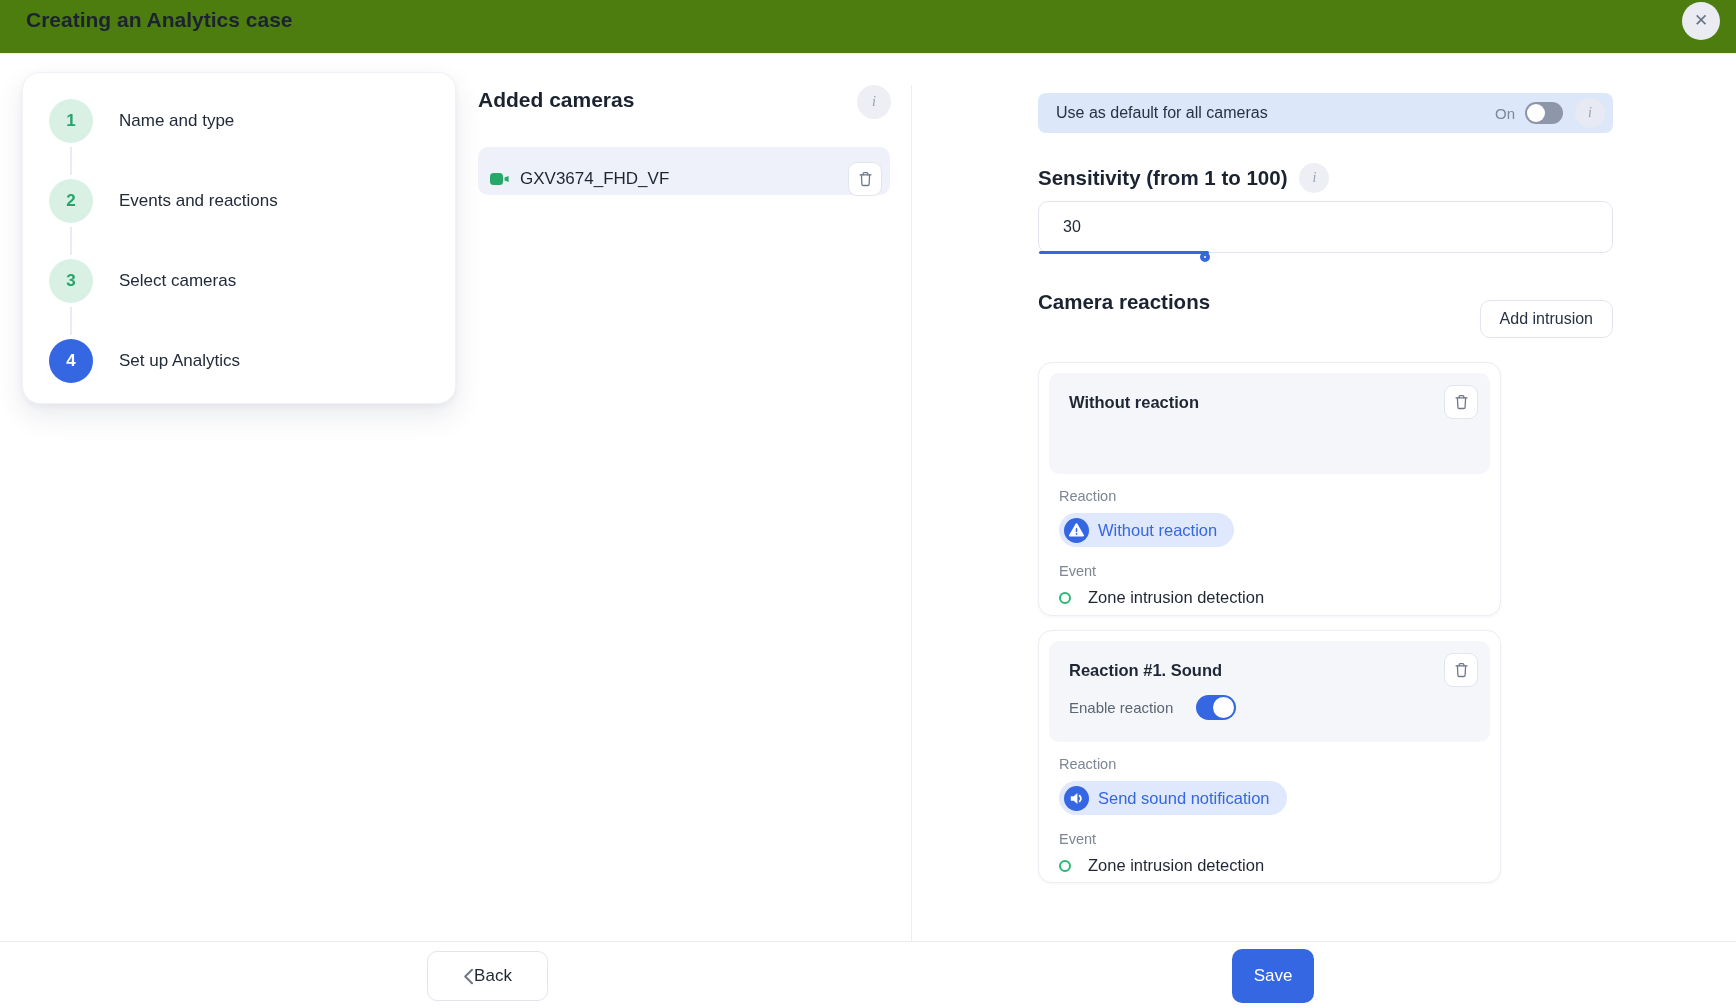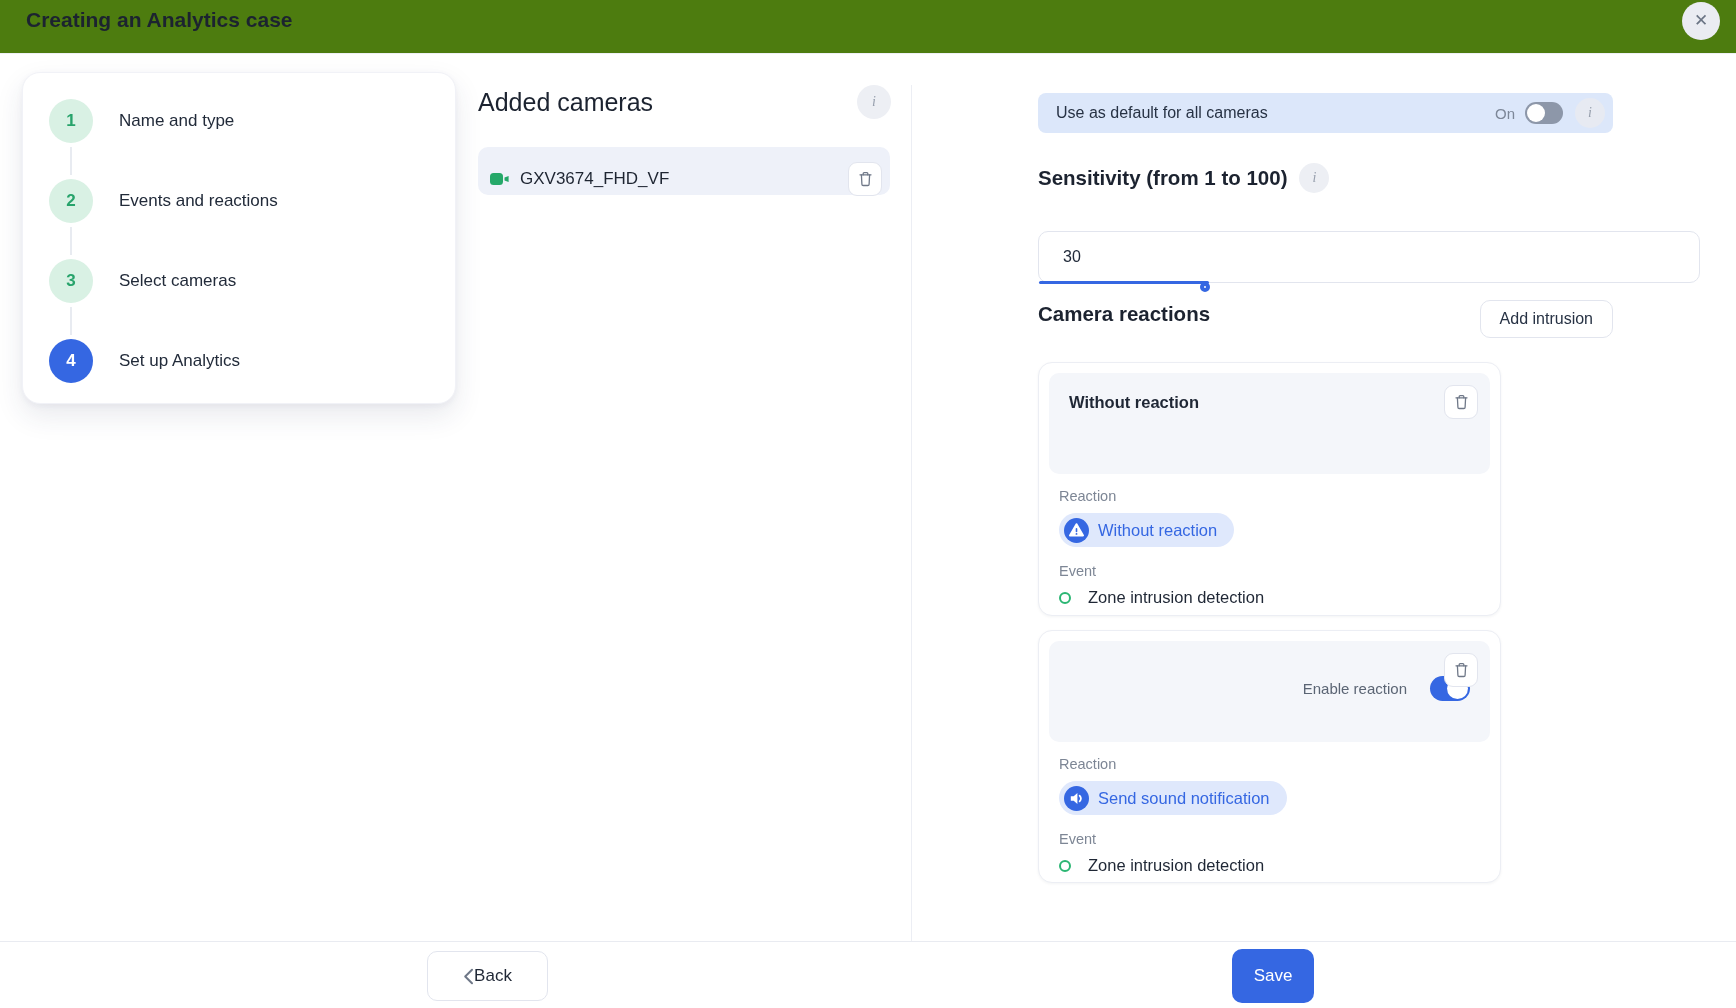--- a/index.html
+++ b/index.html
@@ -19,21 +19,21 @@
   .step { position:absolute; left:26px; display:flex; align-items:center; gap:26px; height:44px; cursor:pointer; }
   .step-1{ top:26px; } .step-2{ top:106px; } .step-3{ top:186px; } .step-4{ top:266px; }
   .step-circle { width:44px; height:44px; border-radius:50%; background:#d9f1e4; color:#27a36b;
     font-size:17px; font-weight:700; display:flex; align-items:center; justify-content:center; }
   .step-4 .step-circle { background:#3567e2; color:#fff; }
   .step-label { font-size:17px; color:#222b3a; }
   .step-link { position:absolute; left:47px; width:2px; height:28px; background:#e8ebf1; }
   .link-1{ top:74px; } .link-2{ top:154px; } .link-3{ top:234px; }
 
   
-  .cameras-heading { position:absolute; left:478px; top:88px; font-size:25px; font-weight:400; color:#1c2330; }
+  .cameras-heading { position:absolute; left:478px; top:88px; font-size:21px; font-weight:700; color:#1c2330; }
   .info-circle { width:34px; height:34px; border-radius:50%; background:#edeff4; border:none; cursor:pointer;
     color:#98a0ae; font-size:14px; font-style:italic; font-family:"Liberation Serif", serif; text-align:center; line-height:34px; }
   .info-cameras { position:absolute; left:857px; top:85px; }
   .camera-row { position:absolute; left:478px; top:147px; width:412px; height:48px; background:#eef1f9;
     border-radius:10px; display:flex; align-items:center; padding:16px 8px 0 12px; }
   .camera-name { font-size:17px; color:#1e2532; margin-left:10px; }
   .trash-btn { width:34px; height:34px; background:#fff; border:1px solid #e2e5ee; border-radius:9px;
     cursor:pointer; display:flex; align-items:center; justify-content:center; }
   .camera-row .trash-btn { margin-left:auto; }
 
@@ -49,40 +49,40 @@
   .toggle-off { background:#8d97a9; }
   .toggle-off .knob { position:absolute; left:2px; top:2px; width:18px; height:18px; border-radius:50%; background:#fff; }
   .toggle-on { background:#3567e2; width:40px; height:25px; border-radius:13px; }
   .toggle-on .knob { position:absolute; right:2px; top:2px; width:21px; height:21px; border-radius:50%; background:#fff; }
   .default-row .info-circle { width:30px; height:30px; line-height:30px; margin-left:12px; background:#e7eaf2; }
 
   .sens-heading { position:absolute; left:0; top:163px; display:flex; align-items:center; gap:12px; }
   .sens-heading .txt { font-size:20.5px; font-weight:700; color:#1c2330; }
   .sens-heading .info-circle { width:30px; height:30px; line-height:30px; }
 
-  .sens-input-wrap { position:absolute; left:0; top:231px; width:662px; height:52px;
+  .sens-input-wrap { position:absolute; left:0; top:201px; width:575px; height:52px;
     border:1px solid #e2e5ee; border-radius:10px; background:#fff; }
   .sens-input { position:absolute; left:0; top:0; width:100%; height:100%; border:none; outline:none;
     background:transparent; font-size:16px; color:#222b3a; padding:0 24px; font-family:inherit; }
   .slider-fill { position:absolute; left:0; bottom:-2px; width:170px; height:3px; background:#3567e2; border-radius:2px; }
   .slider-knob { position:absolute; left:161px; bottom:-10px; width:10px; height:10px; border:4px solid #3567e2;
     border-radius:50%; background:#fff; cursor:pointer; }
 
-  .reactions-heading { position:absolute; left:0; top:302px; font-size:20.5px; font-weight:700; color:#1c2330; }
+  .reactions-heading { position:absolute; left:0; top:290px; font-size:20.5px; font-weight:700; color:#1c2330; }
   .add-reactions-btn { position:absolute; right:0; top:300px; height:38px; padding:0 19px; background:#fff;
     border:1px solid #e2e5ee; border-radius:10px; font-size:16px; color:#273244; cursor:pointer; font-family:inherit; }
 
   .rcard { position:absolute; left:0; width:463px; background:#fff; border:1px solid #eceef4; border-radius:14px;
     box-shadow:0 1px 3px rgba(25,35,65,.05); padding:10px; }
   .rcard-1 { top:362px; height:254px; }
   .rcard-2 { top:630px; height:253px; }
   .rcard-head { position:relative; background:#f4f6fa; border-radius:10px; height:101px; padding:20px 20px 0; }
   .rcard-title { font-size:16.5px; font-weight:700; color:#1f2735; }
   .rcard-head .trash-btn { position:absolute; top:12px; right:12px; }
-  .enable-row { display:flex; align-items:center; gap:13px; margin-top:15px;justify-content:flex-end; }
+  .enable-row { display:flex; align-items:center; gap:13px; margin-top:15px; }
   .enable-label { font-size:15px; color:#5b6574; }
   .field-label { margin:14px 0 0 10px; font-size:14.5px; color:#7d8695; }
   .chip { display:inline-flex; align-items:center; gap:9px; margin:9px 0 0 10px; height:34px;
     padding:0 17px 0 5px; border-radius:17px; background:#dfe8fc; border:none; cursor:pointer;
     font-size:16.5px; color:#3567e2; font-family:inherit; }
   .event-row { display:flex; align-items:center; gap:17px; margin:9px 0 0 10px; font-size:16.5px; color:#1f2735; }
   .ring { width:12px; height:12px; border:2px solid #2bb673; border-radius:50%; flex:0 0 auto; }
 
   
   .footer { position:absolute; left:0; top:941px; width:100%; height:67px; background:#fff; border-top:1px solid #e9ebf1; }
@@ -208,20 +208,21 @@
       </button>
       <div class="field-label" style="margin-top:16px;">Event</div>
       <div class="event-row">
         <span class="ring"></span>
         <span>Zone intrusion detection</span>
       </div>
     </div>
 
     <div class="rcard rcard-2">
       <div class="rcard-head">
+        <div class="rcard-title">Reaction #1. Sound</div>
         <div class="enable-row">
           <span class="enable-label">Enable reaction</span>
           <button class="toggle toggle-on">
             <span class="knob"></span>
           </button>
         </div>
         <button class="trash-btn">
           <span style="display:flex;">
             <svg width="15" height="16" viewBox="0 0 15 16" fill="none" stroke="#6f7888" stroke-width="1.3" stroke-linecap="round" stroke-linejoin="round">
               <path d="M2 3.8h11"></path>

